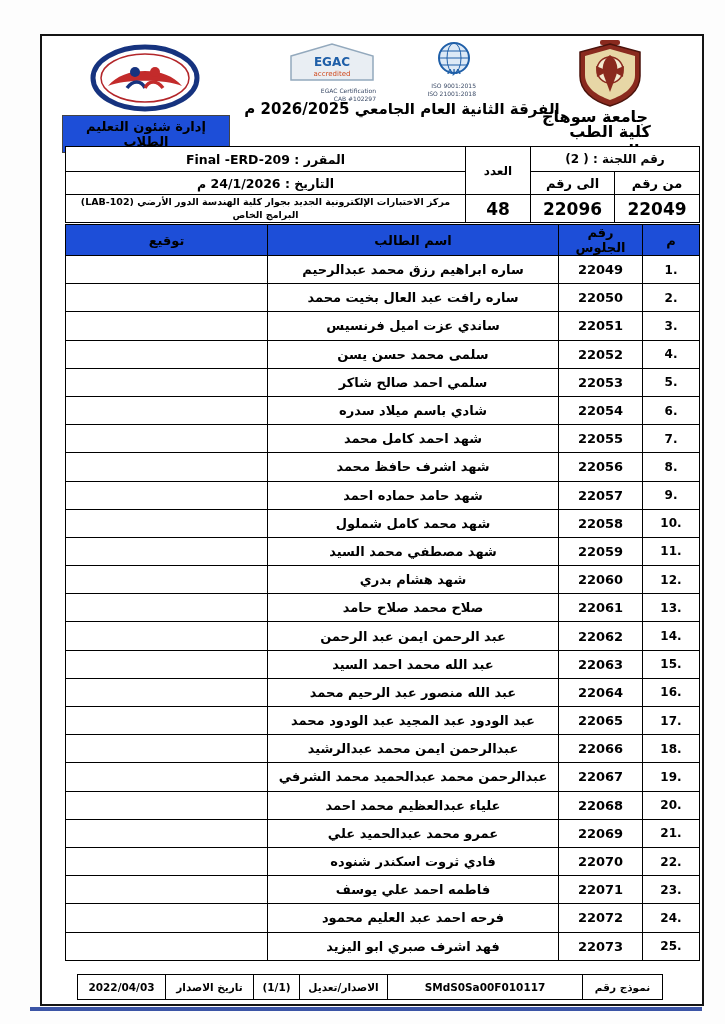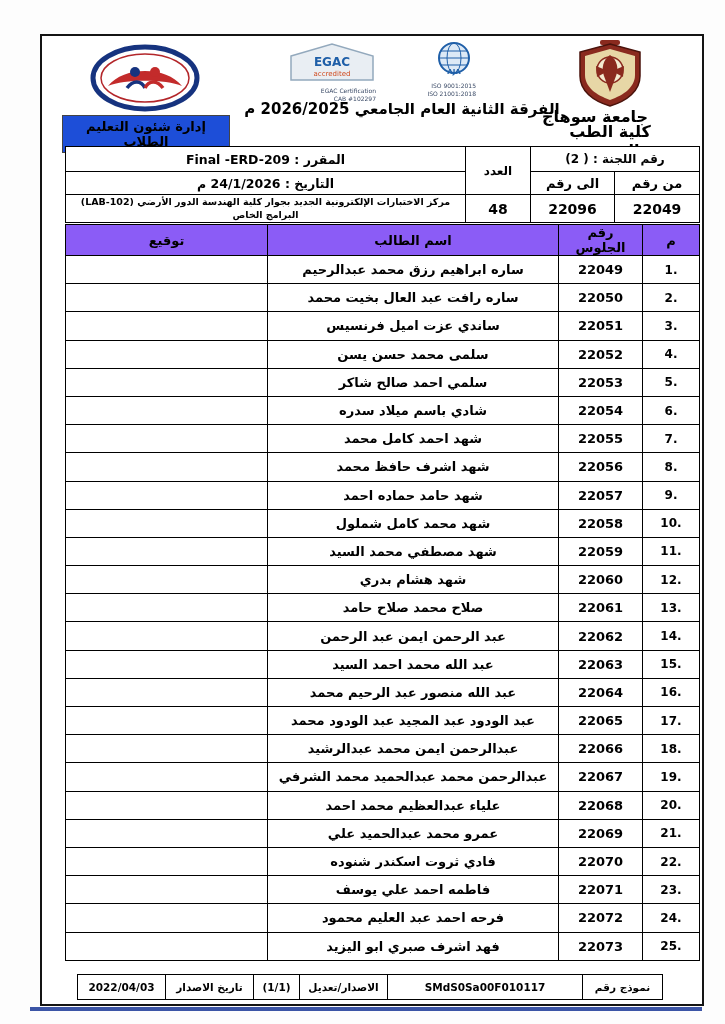--- a/index.html
+++ b/index.html
@@ -27,27 +27,27 @@
   .faculty-name{position:absolute;left:500px;top:86px;width:136px;text-align:center;font-weight:bold;font-size:16px;direction:rtl;}
 
   
   .info-table{position:absolute;left:23px;top:110px;width:634px;border-collapse:collapse;direction:rtl;table-layout:fixed;background:#fff;}
   .info-table td{border:1.5px solid #000;font-weight:bold;text-align:center;vertical-align:middle;padding:1px 2px;overflow:hidden;}
   .i-committee{font-size:12px;height:22px;}
   .i-countlbl{font-size:12px;}
   .i-course{font-size:12.5px;}
   .i-fromlbl,.i-tolbl{font-size:13px;height:20px;}
   .i-date{font-size:12.5px;}
-  .i-fromval,.i-toval,.i-countval{font-size:14px;height:25px;}
+  .i-fromval,.i-toval,.i-countval{font-size:17px;height:25px;}
   .i-loc{font-size:9.5px;white-space:pre-line;line-height:1.3;}
 
   
   .main-table{position:absolute;left:23px;top:188px;width:634px;border-collapse:collapse;direction:rtl;table-layout:fixed;background:#fff;}
   .main-table th,.main-table td{border:1.2px solid #000;text-align:center;vertical-align:middle;overflow:hidden;padding:0 2px;}
-  .main-table th{background:#8b5cf6;font-size:13px;font-weight:bold;height:23px;}
+  .main-table th{background:#1d4ed8;font-size:13px;font-weight:bold;height:23px;}
   .main-table td{height:27.2px;font-weight:bold;}
   .c-num{font-size:12px;direction:ltr;}
   .c-seat{font-size:13px;}
   .c-name{font-size:13px;}
 
   
   .footer-table{position:absolute;left:35px;top:938px;border-collapse:collapse;direction:rtl;table-layout:fixed;background:#fff;}
   .footer-table td{border:1.5px solid #000;font-weight:bold;font-size:10.5px;text-align:center;vertical-align:middle;height:24px;padding:0 4px;overflow:hidden;}
   .f-ltr{direction:ltr;font-size:11px;}
 </style>

